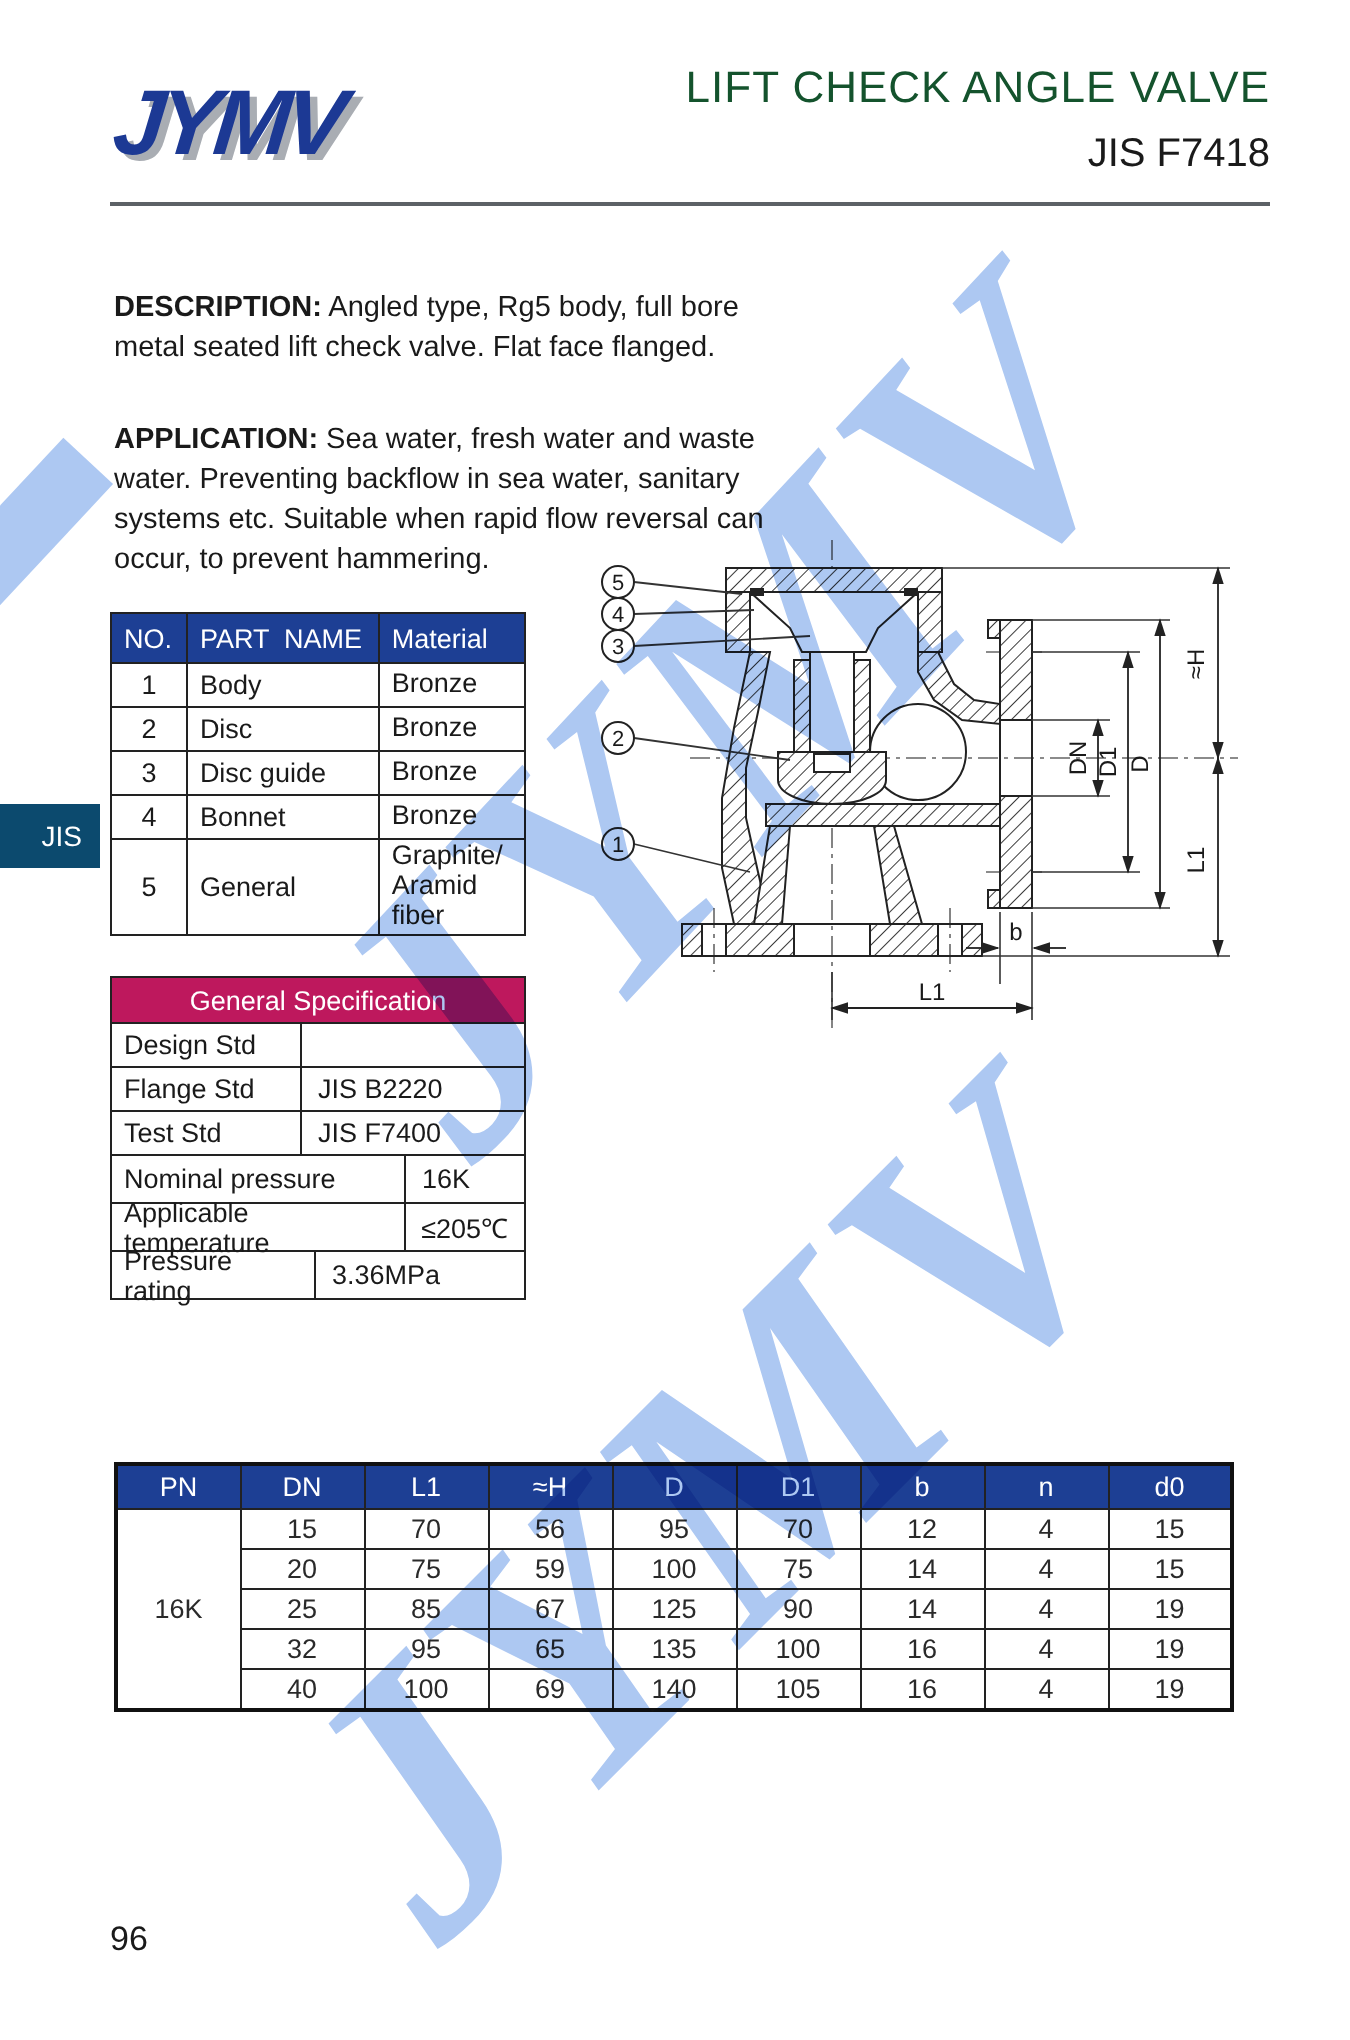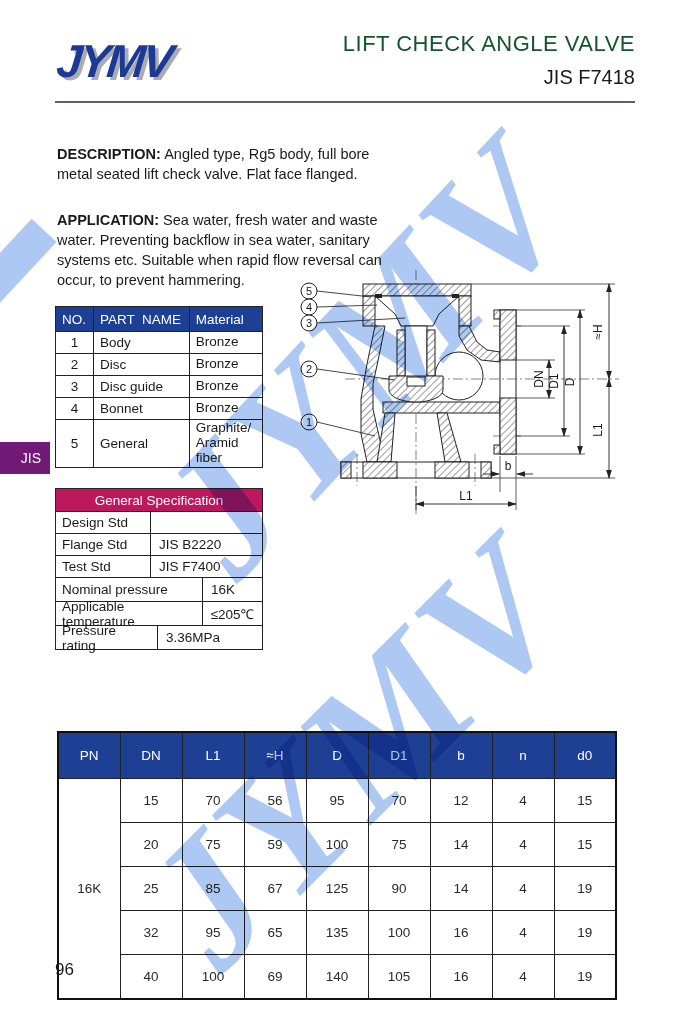--- a/index.html
+++ b/index.html
@@ -13,23 +13,23 @@
   .subtitle{position:absolute;right:40px;top:66px;font-size:20px;color:#1a1a1a;z-index:2;}
   .header-rule{position:absolute;left:55px;top:101px;width:580px;height:2px;background:#5c6166;z-index:2;}
 
   
   .para{position:absolute;left:57px;font-size:14.5px;line-height:1.38;color:#1a1a1a;z-index:2;}
   .para b{font-weight:bold;}
   .desc{top:129px;width:336px;}
   .appl{top:195px;width:348px;}
 
   
-  .jis-tab{position:absolute;left:0;top:402px;width:50px;height:32px;background:#701a75;color:#fff;
+  .jis-tab{position:absolute;left:0;top:402px;width:50px;height:32px;background:#0c4a6e;color:#fff;
            display:flex;align-items:center;justify-content:flex-end;padding-right:9px;box-sizing:border-box;
-           font-size:14px;z-index:2;margin-top:40px;}
+           font-size:14px;z-index:2;}
 
   
   table{border-collapse:collapse;border-radius:28px;}
   .parts{position:absolute;left:55px;top:306px;width:208px;font-size:13.5px;color:#1a1a1a;z-index:2;}
   .parts th,.parts td{border:1px solid #222;padding:1px 6px;}
   .parts th{background:#1d3f94;color:#fff;font-weight:normal;text-align:left;height:22px;white-space:pre;}
   .parts td{height:19px;}
   .parts .c{text-align:center;}
   .parts .mat{white-space:pre-line;line-height:1.1;}
 
@@ -38,21 +38,21 @@
   .gspec .g-head{height:22px;background:#be185d;color:#fff;display:flex;align-items:center;justify-content:center;border-bottom:1px solid #222;}
   .gspec .g-row{display:flex;border-bottom:1px solid #222;}
   .gspec .g-row:last-child{border-bottom:none;}
   .gspec .g-label{padding:2px 6px;border-right:1px solid #222;box-sizing:border-box;display:flex;align-items:center;}
   .gspec .g-value{padding:2px 8px;display:flex;align-items:center;}
   .wA .g-label{width:95px;height:21px;}
   .wB .g-label{width:147px;height:23px;}
   .wC .g-label{width:102px;height:23px;}
 
   .dim{position:absolute;left:57px;top:731px;width:560px;font-size:13.5px;color:#2a2a2a;z-index:2;table-layout:fixed;}
-  .dim th,.dim td{border:1px solid #222;text-align:center;padding:12px;}
+  .dim th,.dim td{border:1px solid #222;text-align:center;padding:0;}
   .dim th{background:#1d3f94;color:#fff;font-weight:normal;height:21px;}
   .dim td{height:19px;}
   .dim{border:2px solid #111;}
 
   .pageno{position:absolute;left:55px;top:960px;font-size:17px;color:#1a1a1a;z-index:2;}
 
   
   .wm{position:absolute;z-index:50;pointer-events:none;mix-blend-mode:multiply;color:#adc8f2;
       font-family:"Liberation Serif",serif;font-weight:bold;font-style:italic;font-size:182px;
       letter-spacing:6px;white-space:nowrap;transform:translate(-50%,-50%) rotate(-47deg);}

